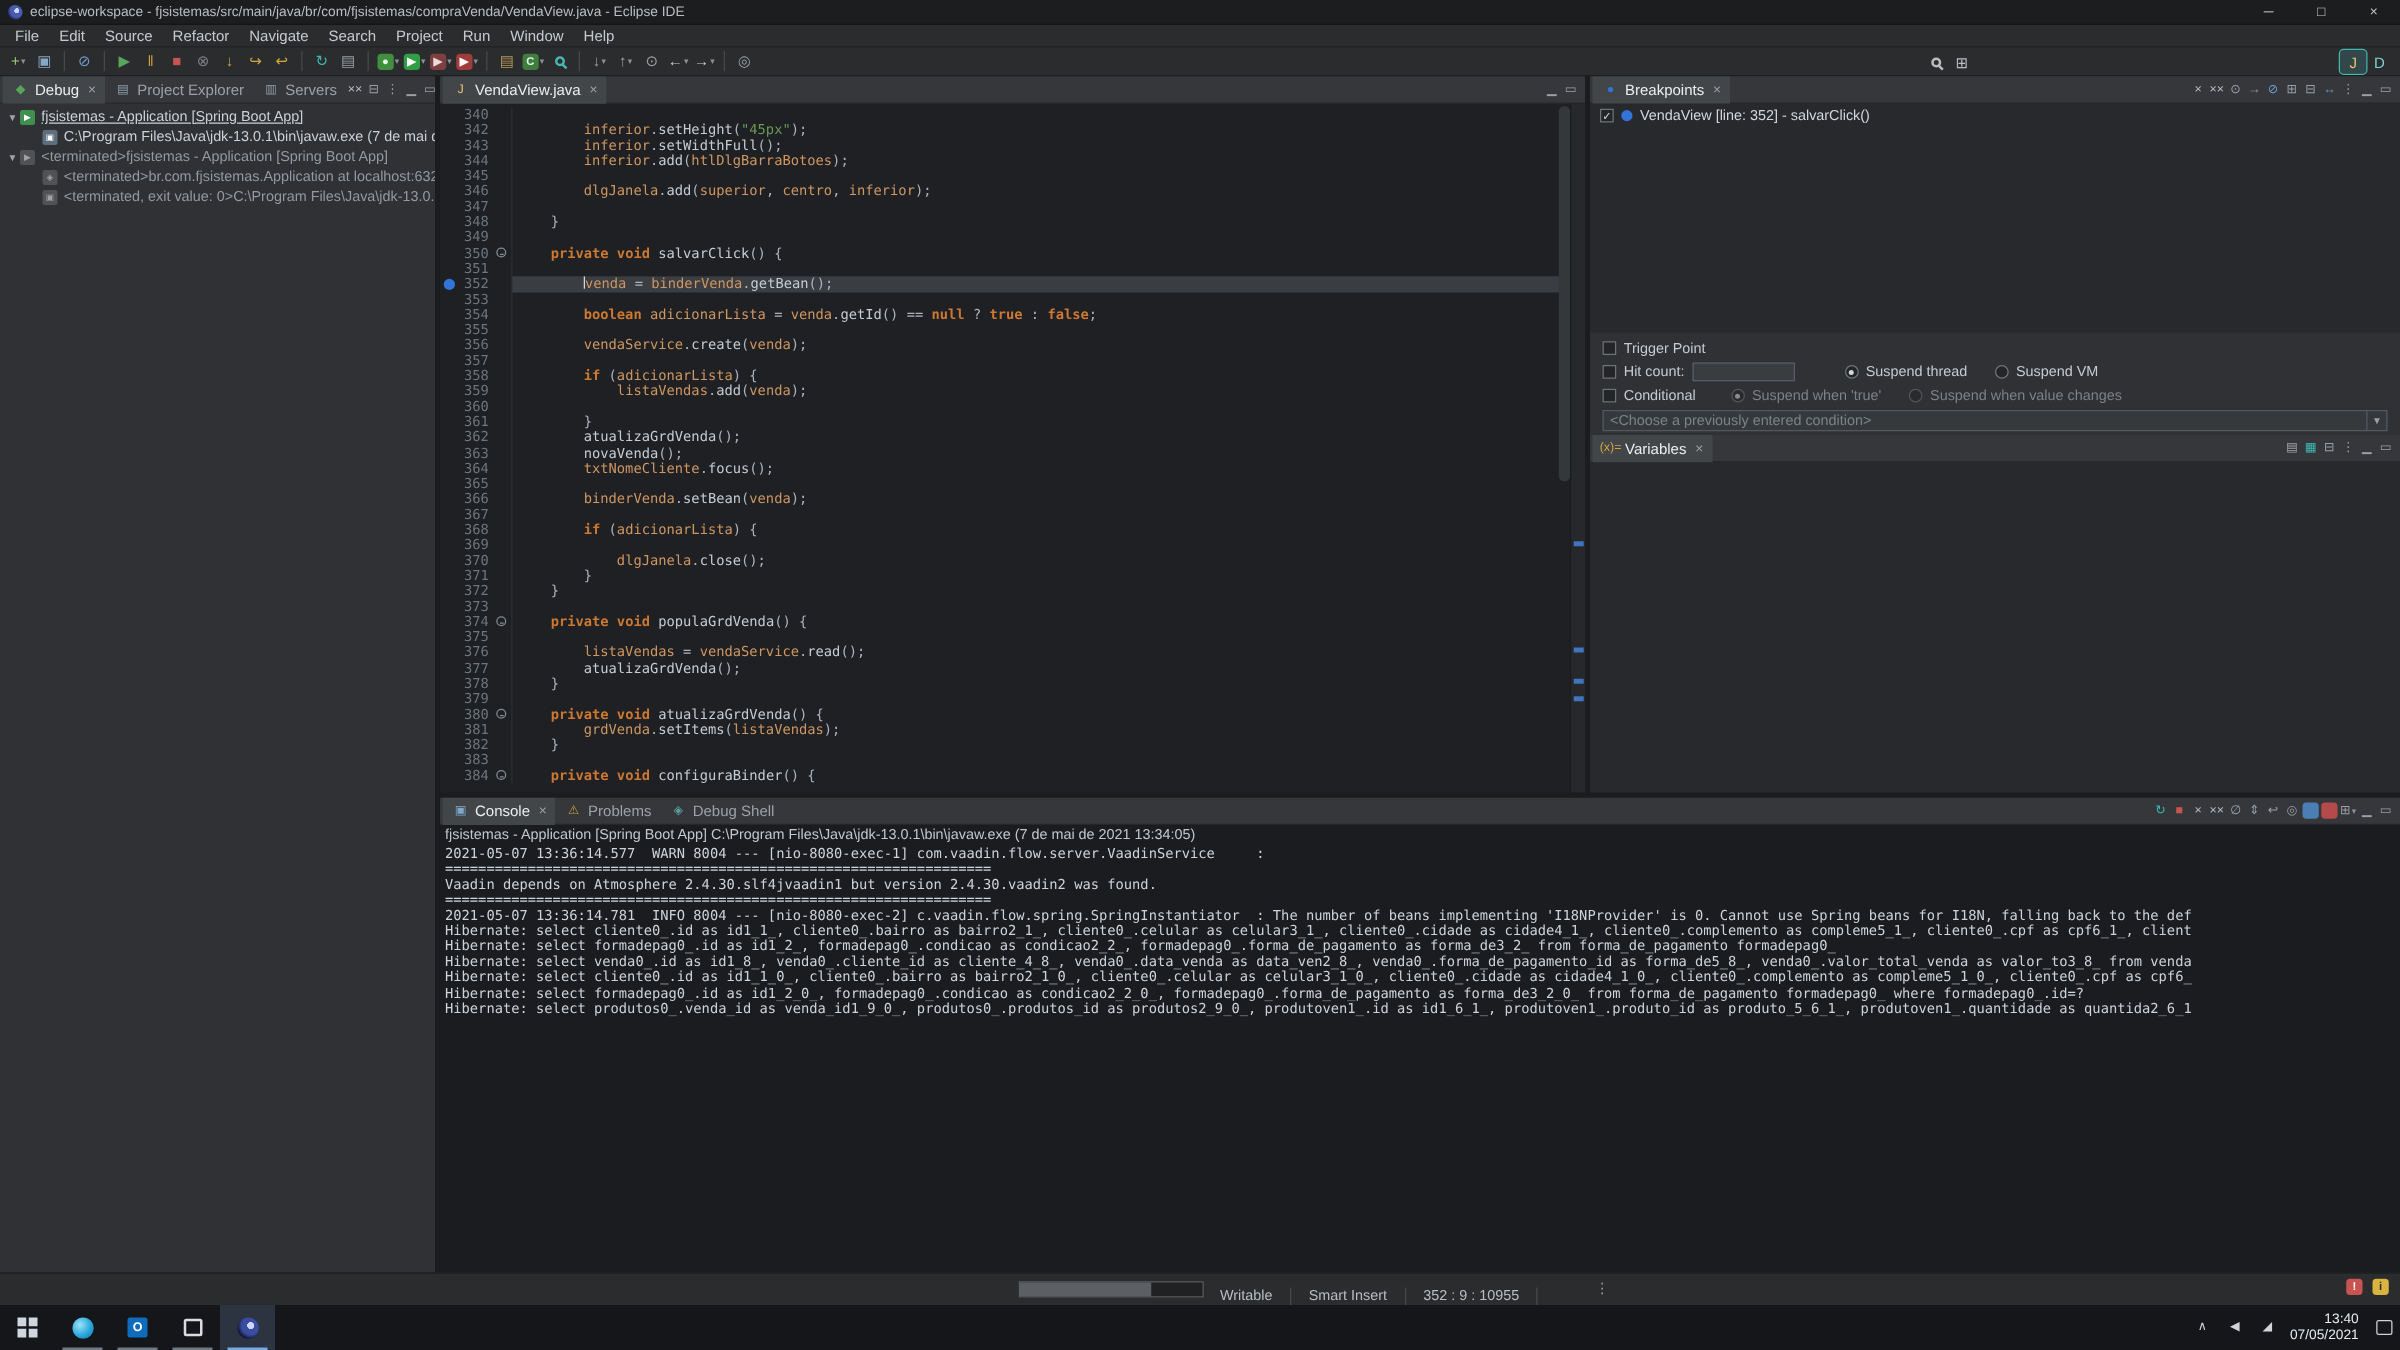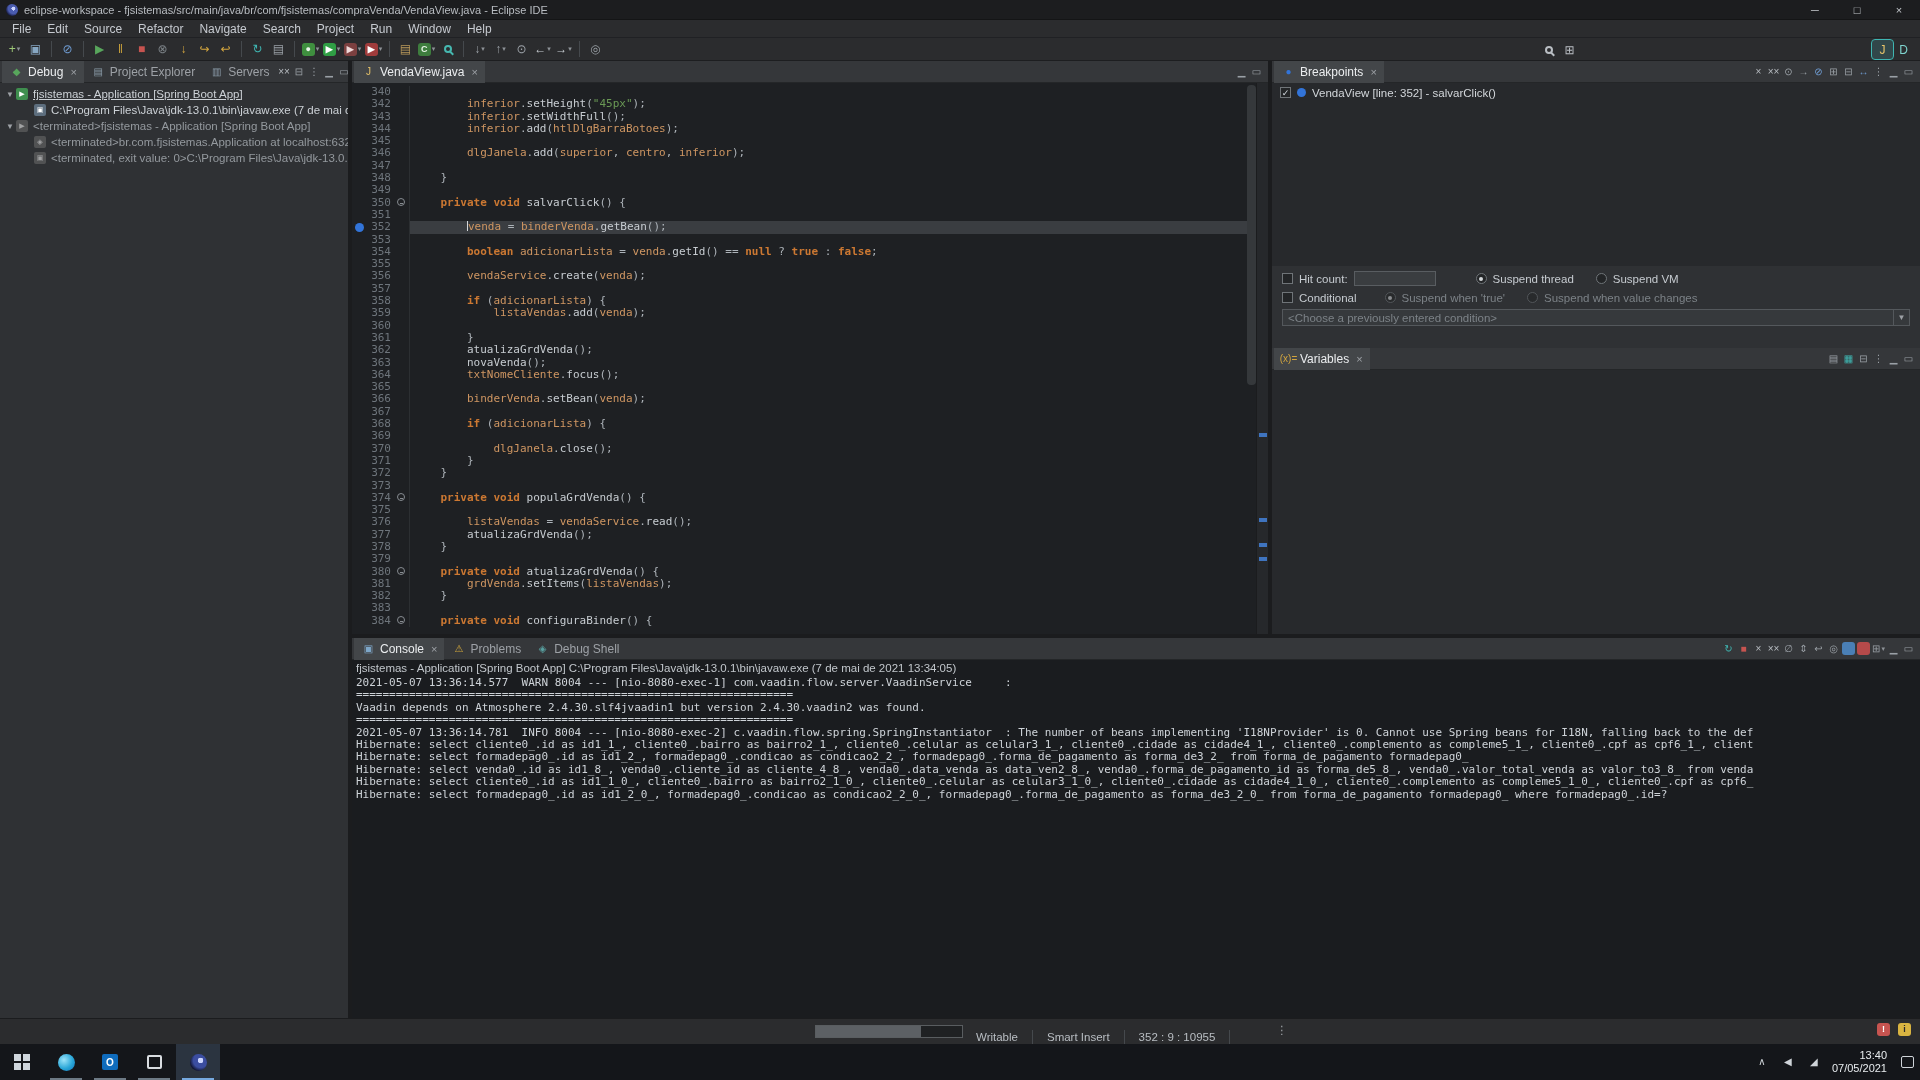--- a/index.html
+++ b/index.html
@@ -702,20 +702,24 @@
             </span>
         </div>
         <div class="bp-body">
           <div class="bp-item">
             <span class="checkbox">✓</span>
             <span class="bp-circle"></span>
             <span>VendaView [line: 352] - salvarClick()</span>
           </div>
         </div>
         <div class="bp-detail">
+          <div class="bp-row">
+            <span class="checkbox"></span>
+            <span>Trigger Point</span>
+          </div>
           <div class="bp-row">
             <span class="checkbox"></span>
             <span>Hit count:</span>
             <input class="hit-input" value="" style="">
             <span style="width:28px"></span>
             <span class="radio sel"></span>
             <span>Suspend thread</span>
             <span style="width:10px"></span>
             <span class="radio"></span>
             <span>Suspend VM</span>
@@ -848,20 +852,21 @@
               <div class="con-line">2021-05-07 13:36:14.577  WARN 8004 --- [nio-8080-exec-1] com.vaadin.flow.server.VaadinService     : </div>
               <div class="con-line">==================================================================</div>
               <div class="con-line">Vaadin depends on Atmosphere 2.4.30.slf4jvaadin1 but version 2.4.30.vaadin2 was found.</div>
               <div class="con-line">==================================================================</div>
               <div class="con-line">2021-05-07 13:36:14.781  INFO 8004 --- [nio-8080-exec-2] c.vaadin.flow.spring.SpringInstantiator  : The number of beans implementing 'I18NProvider' is 0. Cannot use Spring beans for I18N, falling back to the def</div>
               <div class="con-line">Hibernate: select cliente0_.id as id1_1_, cliente0_.bairro as bairro2_1_, cliente0_.celular as celular3_1_, cliente0_.cidade as cidade4_1_, cliente0_.complemento as compleme5_1_, cliente0_.cpf as cpf6_1_, client</div>
               <div class="con-line">Hibernate: select formadepag0_.id as id1_2_, formadepag0_.condicao as condicao2_2_, formadepag0_.forma_de_pagamento as forma_de3_2_ from forma_de_pagamento formadepag0_</div>
               <div class="con-line">Hibernate: select venda0_.id as id1_8_, venda0_.cliente_id as cliente_4_8_, venda0_.data_venda as data_ven2_8_, venda0_.forma_de_pagamento_id as forma_de5_8_, venda0_.valor_total_venda as valor_to3_8_ from venda</div>
               <div class="con-line">Hibernate: select cliente0_.id as id1_1_0_, cliente0_.bairro as bairro2_1_0_, cliente0_.celular as celular3_1_0_, cliente0_.cidade as cidade4_1_0_, cliente0_.complemento as compleme5_1_0_, cliente0_.cpf as cpf6_</div>
               <div class="con-line">Hibernate: select formadepag0_.id as id1_2_0_, formadepag0_.condicao as condicao2_2_0_, formadepag0_.forma_de_pagamento as forma_de3_2_0_ from forma_de_pagamento formadepag0_ where formadepag0_.id=?</div>
+              <div class="con-line">Hibernate: select produtos0_.venda_id as venda_id1_9_0_, produtos0_.produtos_id as produtos2_9_0_, produtoven1_.id as id1_6_1_, produtoven1_.produto_id as produto_5_6_1_, produtoven1_.quantidade as quantida2_6_1</div>
             </div>
         </div>
       </div>
 
     </div>
 
     <div class="statusbar">
       <div class="heap">
           <div class="heap-fill"></div>
         </div>

